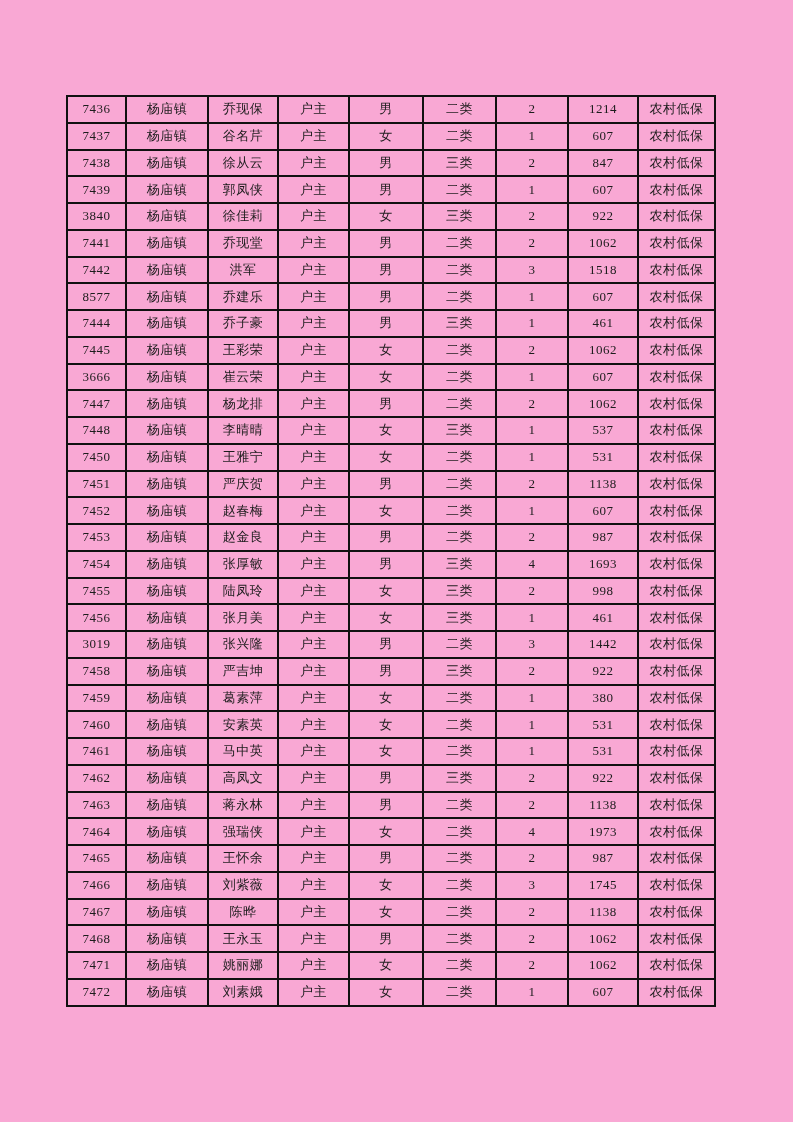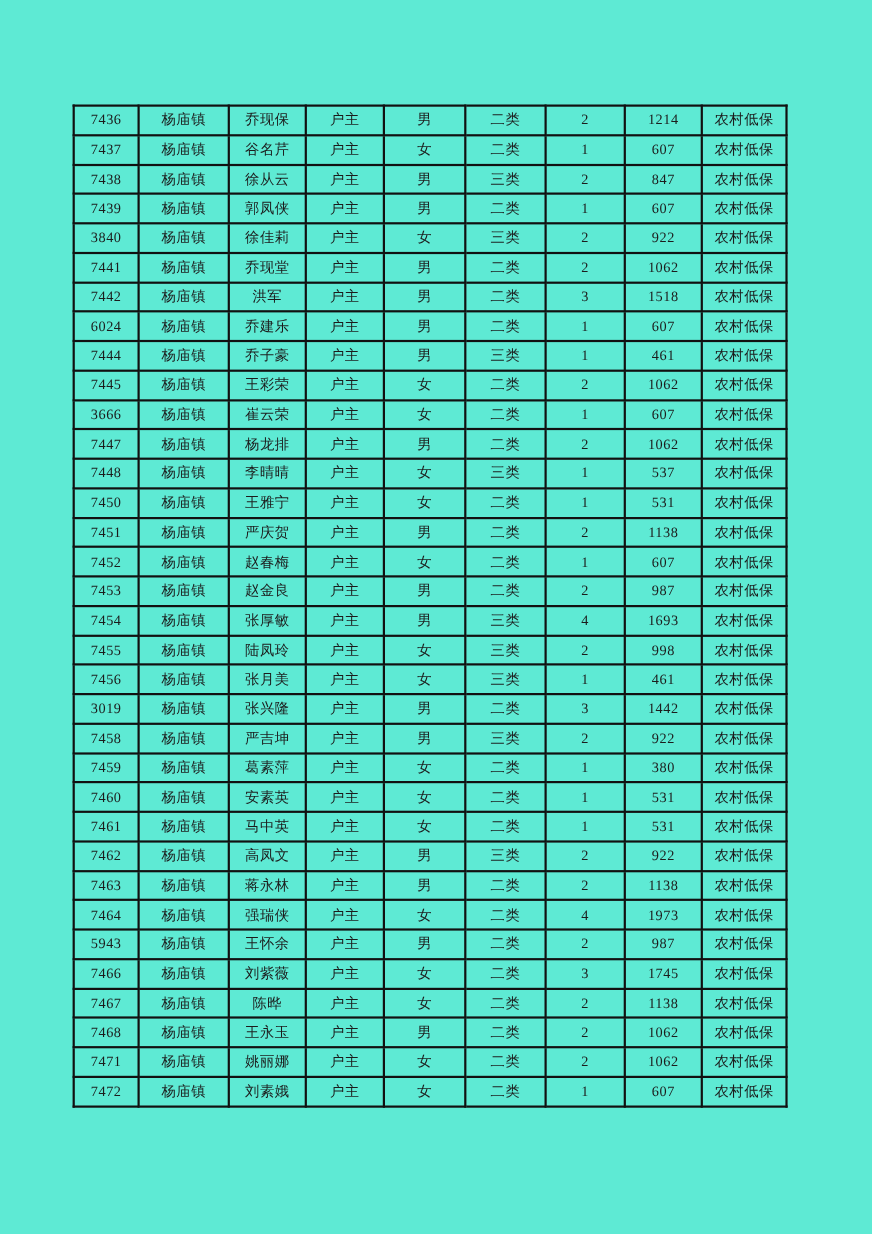--- a/index.html
+++ b/index.html
@@ -5,21 +5,21 @@
   html, body {
     margin: 0;
     padding: 0;
     background: #ffffff;
     font-family: "Liberation Serif", "DejaVu Serif", serif;
   }
   .page {
     position: relative;
     width: 793px;
     height: 1122px;
-    background: #5eead4;
+    background: #f9a8d4;
     overflow: hidden;
   }
   .table-wrap {
     position: absolute;
     left: 66px;
     top: 95px;
     width: 649px;
     height: 912px;
   }
   table.data-table {
@@ -139,21 +139,21 @@
             <td>杨庙镇</td>
             <td>洪军</td>
             <td>户主</td>
             <td>男</td>
             <td>二类</td>
             <td>3</td>
             <td>1518</td>
             <td>农村低保</td>
           </tr>
           <tr>
-            <td>6024</td>
+            <td>8577</td>
             <td>杨庙镇</td>
             <td>乔建乐</td>
             <td>户主</td>
             <td>男</td>
             <td>二类</td>
             <td>1</td>
             <td>607</td>
             <td>农村低保</td>
           </tr>
           <tr>
@@ -370,21 +370,21 @@
             <td>杨庙镇</td>
             <td>强瑞侠</td>
             <td>户主</td>
             <td>女</td>
             <td>二类</td>
             <td>4</td>
             <td>1973</td>
             <td>农村低保</td>
           </tr>
           <tr>
-            <td>5943</td>
+            <td>7465</td>
             <td>杨庙镇</td>
             <td>王怀余</td>
             <td>户主</td>
             <td>男</td>
             <td>二类</td>
             <td>2</td>
             <td>987</td>
             <td>农村低保</td>
           </tr>
           <tr>

